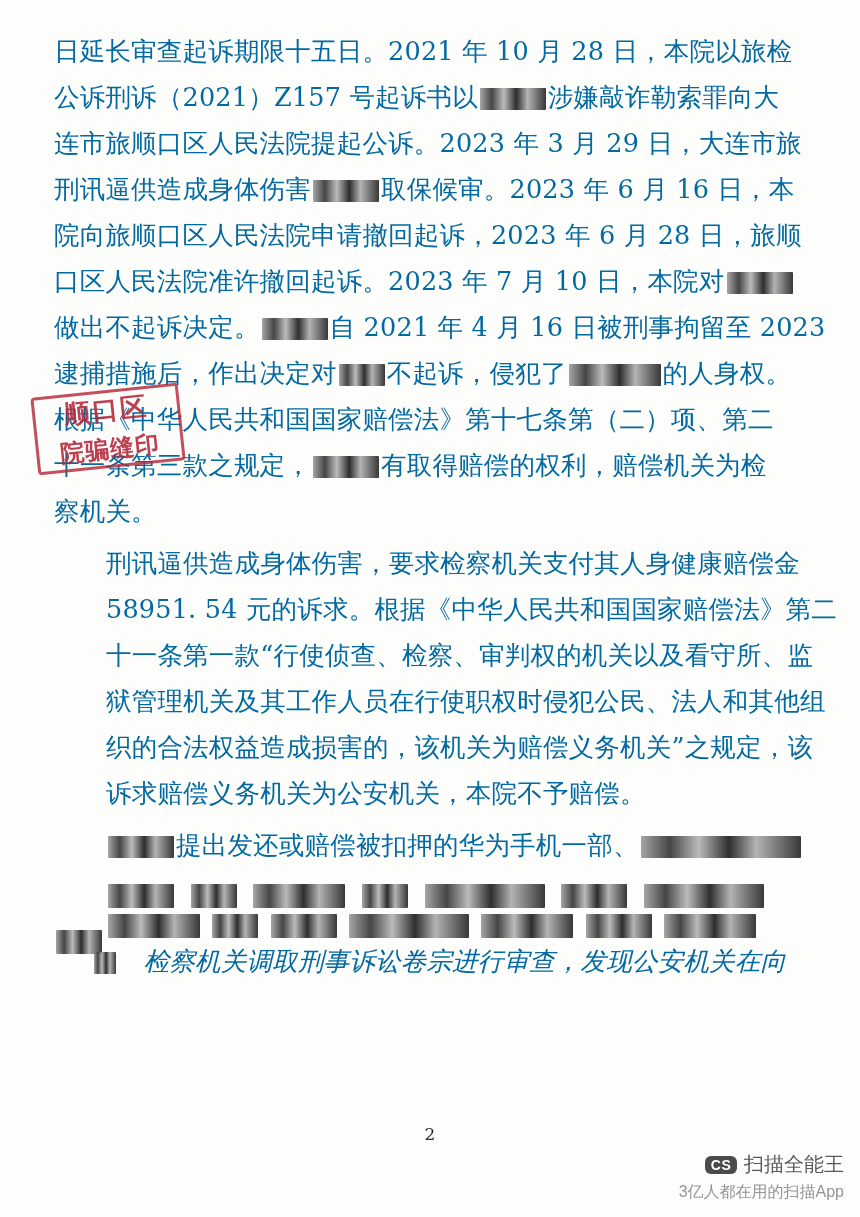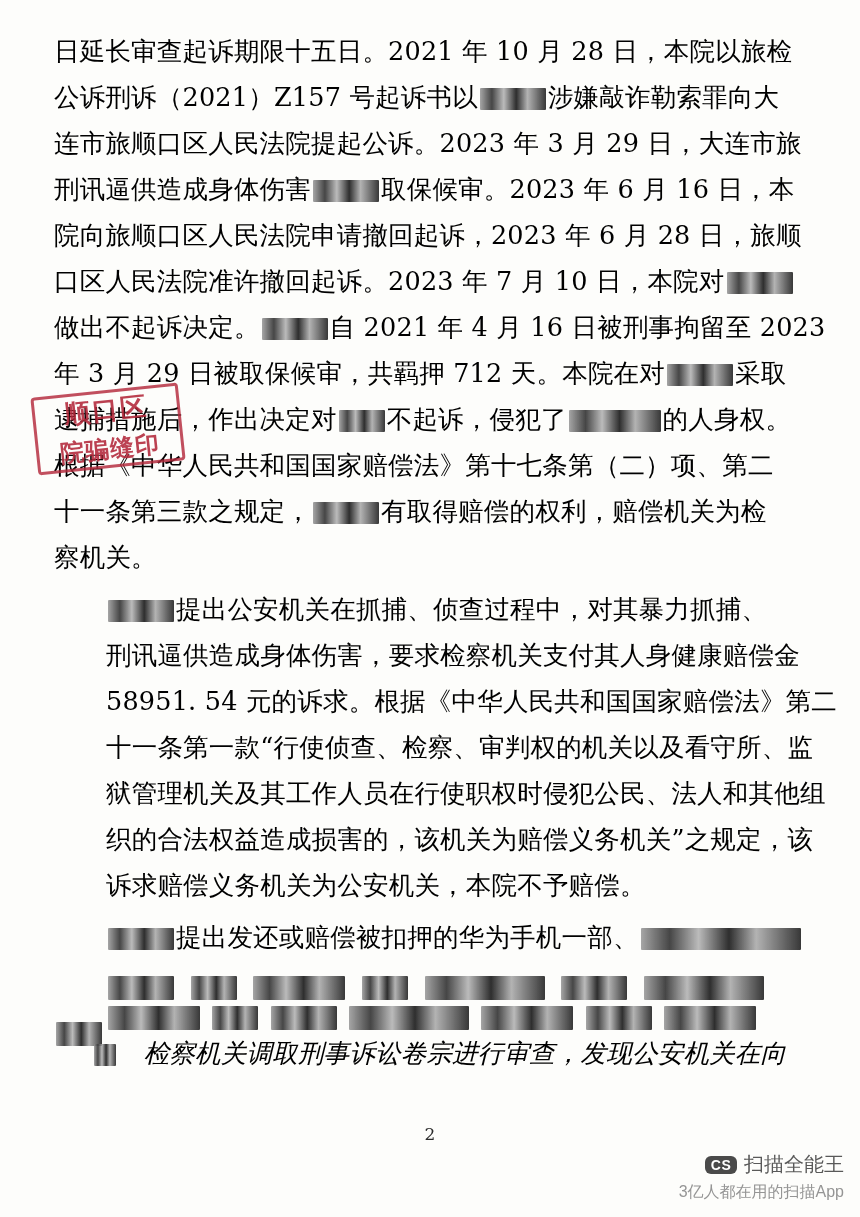--- a/index.html
+++ b/index.html
@@ -21,21 +21,21 @@
   }
   .doc-body {
     position: absolute;
     left: 54px;
     top: 28px;
     width: 712px;
   }
   .para {
     font-size: 25.5px;
     line-height: 46px;
-    color: #000000;
+    color: #0369a1;
     letter-spacing: 0.2px;
     text-align: justify;
     text-justify: inter-ideograph;
     margin: 0 0 0 0;
   }
   .para.indent {
     text-indent: 52px;
   }
   .para + .para {
     margin-top: 6px;
@@ -170,29 +170,27 @@
   <div class="doc-body">
 
     <p class="para">
       <span class="line"><span>日延长审查起诉期限十五日。2021 年 10 月 28 日，本院以旅检</span></span>
       <span class="line"><span>公诉刑诉（2021）Z157 号起诉书以</span><span class="redact r-md"></span><span>涉嫌敲诈勒索罪向大</span></span>
       <span class="line"><span>连市旅顺口区人民法院提起公诉。2023 年 3 月 29 日，大连市旅</span></span>
       <span class="line"><span>刑讯逼供造成身体伤害</span><span class="redact r-md"></span><span>取保候审。2023 年 6 月 16 日，本</span></span>
       <span class="line"><span>院向旅顺口区人民法院申请撤回起诉，2023 年 6 月 28 日，旅顺</span></span>
       <span class="line"><span>口区人民法院准许撤回起诉。2023 年 7 月 10 日，本院对</span><span class="redact r-md"></span></span>
       <span class="line"><span>做出不起诉决定。</span><span class="redact r-md"></span><span>自 2021 年 4 月 16 日被刑事拘留至 2023</span></span>
-      <span class="line"><span>年 3 月 29 日被取保候审，共羁押 712 天。本院在对</span><span class="redact r-md"></span><span>采取</span></span>
       <span class="line"><span>逮捕措施后，作出决定对</span><span class="redact r-sm"></span><span>不起诉，侵犯了</span><span class="redact r-lg"></span><span>的人身权。</span></span>
       <span class="line"><span>根据《中华人民共和国国家赔偿法》第十七条第（二）项、第二</span></span>
       <span class="line"><span>十一条第三款之规定，</span><span class="redact r-md"></span><span>有取得赔偿的权利，赔偿机关为检</span></span>
       <span class="line"><span>察机关。</span></span>
     </p>
 
     <p class="para indent">
-      <span class="line" style="text-indent:52px;"><span class="redact r-md"></span><span>提出公安机关在抓捕、侦查过程中，对其暴力抓捕、</span></span>
       <span class="line"><span>刑讯逼供造成身体伤害，要求检察机关支付其人身健康赔偿金</span></span>
       <span class="line"><span>58951. 54 元的诉求。根据《中华人民共和国国家赔偿法》第二</span></span>
       <span class="line"><span>十一条第一款“行使侦查、检察、审判权的机关以及看守所、监</span></span>
       <span class="line"><span>狱管理机关及其工作人员在行使职权时侵犯公民、法人和其他组</span></span>
       <span class="line"><span>织的合法权益造成损害的，该机关为赔偿义务机关”之规定，该</span></span>
       <span class="line"><span>诉求赔偿义务机关为公安机关，本院不予赔偿。</span></span>
     </p>
 
     <p class="para indent">
       <span class="line" style="text-indent:52px;"><span class="redact r-md"></span><span>提出发还或赔偿被扣押的华为手机一部、</span><span class="redact r-xxl"></span></span>

